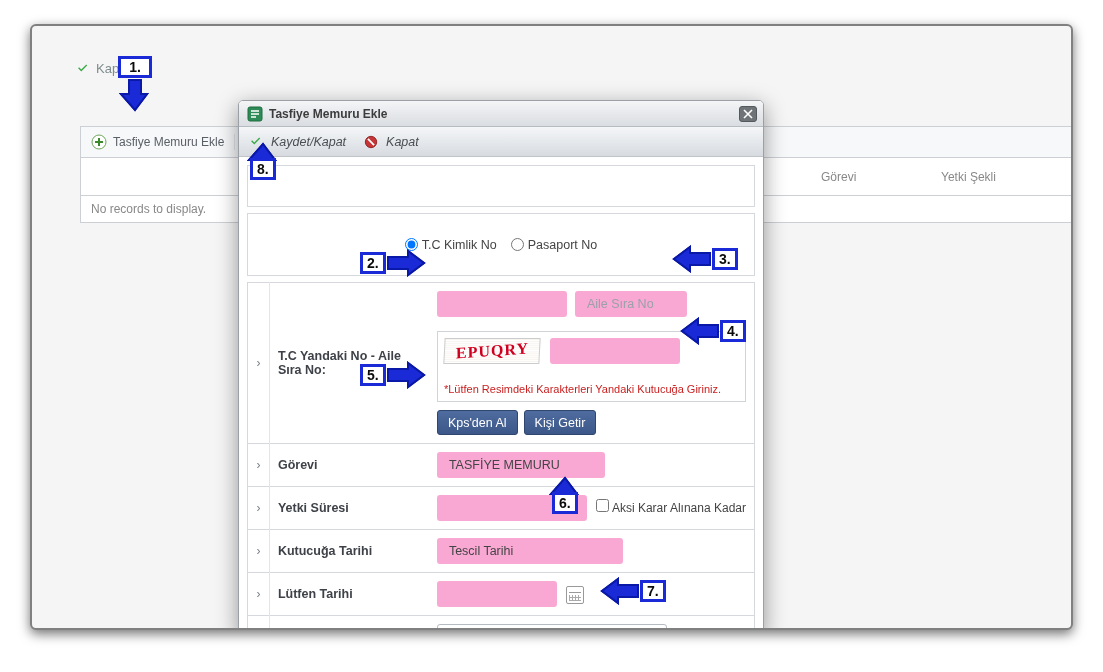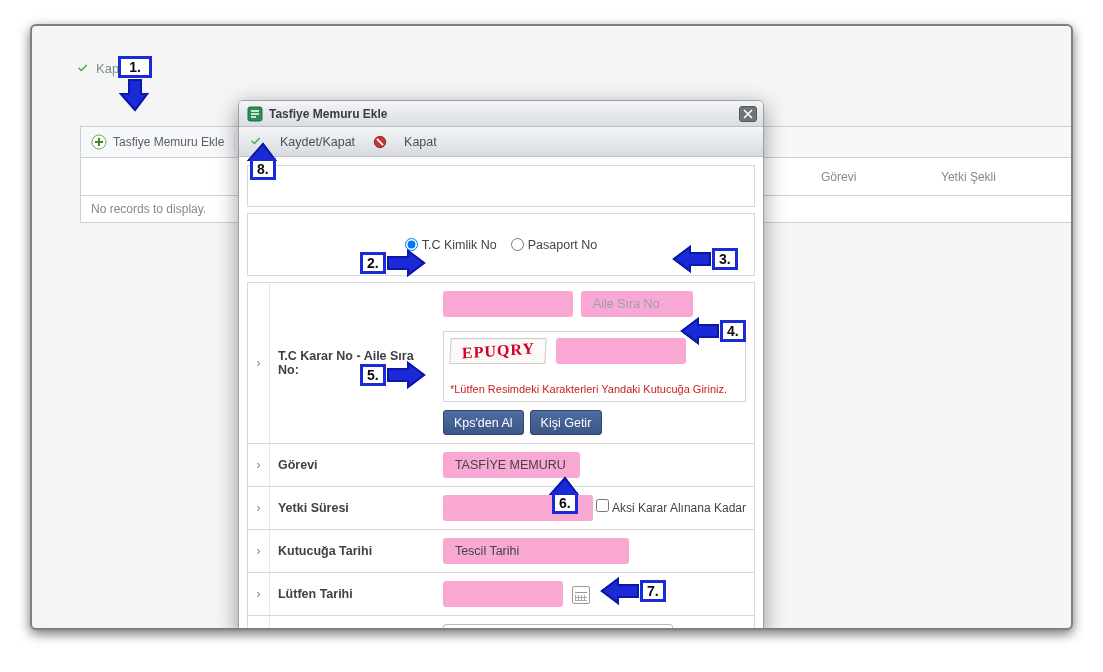--- a/index.html
+++ b/index.html
@@ -120,21 +120,21 @@
 
     .modal-toolbar {
       display:flex; align-items:center;
       height: 30px;
       background: linear-gradient(#f4f6f8, #d7dbe0);
       border-bottom: 1px solid #bfc4c9;
       padding: 0 10px;
       gap: 18px;
       font-size: 12.5px;
     }
-    .tb-item { display:flex; align-items:center; gap:17px; color:#4b4f53; cursor:pointer; }
+    .tb-item { display:flex; align-items:center; gap:8px; color:#4b4f53; cursor:pointer;font-style:italic; }
 
     .modal-body {
       flex: 1;
       overflow-y: auto;
       padding: 8px 8px 0 8px;
       background: #fff;
     }
 
     .spacer-box {
       height: 42px;
@@ -327,21 +327,21 @@
           <input type="radio" name="idtype" style="">
           <span>Pasaport No</span>
         </label>
       </div>
 
       <table class="form-table">
 
         <tbody>
             <tr>
           <td class="cell-exp">›</td>
-          <td class="cell-label">T.C Karar No - Aile Sıra No:</td>
+          <td class="cell-label">T.C Yandaki No - Aile Sıra No:</td>
           <td class="cell-value">
             <div style="display:flex; gap:8px;">
               <input type="text" class="fld" style="width: 130px;" value="">
               <input type="text" class="fld" style="width: 112px;" placeholder="Aile Sıra No">
             </div>
 
             <div style="margin-top:14px; border:1px solid #d0d3d7; padding:6px;">
               <div class="captcha-wrap">
                 <div class="captcha-img">
                   <span>EPUQRY</span>
@@ -355,30 +355,30 @@
               <button class="kbtn">Kps'den Al</button>
               <button class="kbtn">Kişi Getir</button>
             </div>
           </td>
         </tr>
 
         <tr>
           <td class="cell-exp">›</td>
           <td class="cell-label">Görevi</td>
           <td class="cell-value">
-            <input type="text" class="fld" style="width: 137px;" value="TASFİYE MEMURU">
+            <input type="text" class="fld" style="width: 168px;" value="TASFİYE MEMURU">
           </td>
         </tr>
 
         <tr>
           <td class="cell-exp">›</td>
           <td class="cell-label">Yetki Süresi</td>
           <td class="cell-value" style="white-space:nowrap;">
             <input type="text" class="fld" style="width: 150px;" value="">
-            <label style="">
+            <label style="margin-left:6px;">
               <input type="checkbox" style="">
               <span>Aksi Karar Alınana Kadar</span>
             </label>
           </td>
         </tr>
 
         <tr>
           <td class="cell-exp">›</td>
           <td class="cell-label">Kutucuğa Tarihi</td>
           <td class="cell-value">

